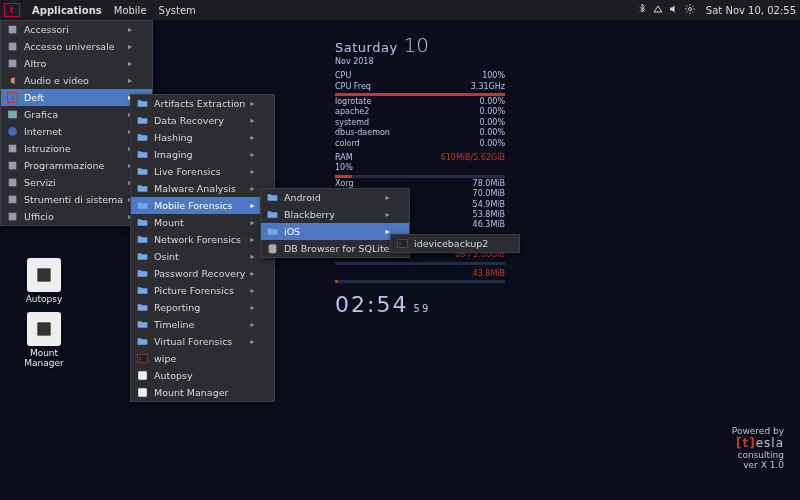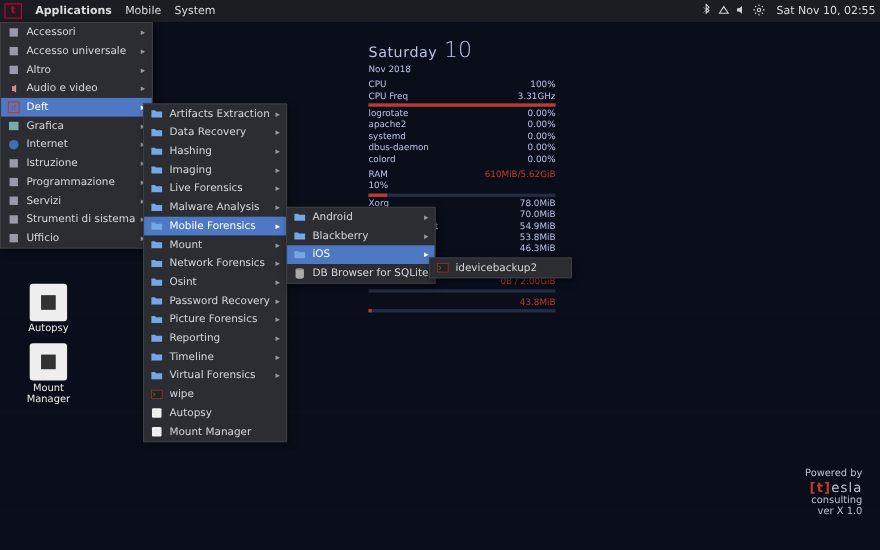--- a/index.html
+++ b/index.html
@@ -16,21 +16,21 @@
 .panel .spacer { flex:1; }
 .tray { display:flex; align-items:center; gap:4px;text-align:right; }
 .tray svg { width:12px; height:12px; fill:#cfd2da; }
 .clock { margin-left:6px; }
 
 .menu { position:absolute; background:#2b2d33; border:1px solid #3b3d44; box-shadow:2px 2px 6px rgba(0,0,0,.5); min-width:130px; z-index:60; }
 .menu.m1 { top:20px; left:0; }
 .menu.m2 { top:94px; left:130px; min-width:130px; }
 .menu.m3 { top:188px; left:260px; min-width:130px; }
 .menu.m4 { top:234px; left:390px; min-width:130px; }
-.mi { display:flex; align-items:center; height:17px; padding:0 6px 0 4px; color:#d7d7da; cursor:pointer; position:relative; gap:5px; font-size:9.5px; white-space:nowrap; }
+.mi { display:flex; align-items:center; height:17px; padding:0 20px 0 4px; color:#d7d7da; cursor:pointer; position:relative; gap:5px; font-size:9.5px; white-space:nowrap; }
 .mi.hl { background:#4f78c4; color:#fff; }
 .mi .ic { width:14px; height:14px; display:flex; align-items:center; justify-content:center; }
 .mi .ic svg { width:13px; height:13px; }
 .mi .lbl { flex:1; }
 .mi .arr { font-size:8px; color:#999; }
 .mi.hl .arr { color:#fff; }
 
 .dicon { position:absolute; width:60px; display:flex; flex-direction:column; align-items:center; gap:2px; z-index:5; }
 .dicon .box { width:34px; height:34px; background:#eee; border-radius:3px; display:flex; align-items:center; justify-content:center; }
 .dicon .cap { color:#eee; font-size:9px; text-align:center; text-shadow:0 1px 1px #000; }
@@ -520,20 +520,21 @@
   </div>
   <div class="sec">
     <div class="row">
         <span></span>
         <span style="color:#c0392b">43.8MiB</span>
       </div>
     <div class="bar">
         <i style="width:2%"></i>
       </div>
   </div>
+  <div class="clk"><span>02:54</span><small> <span>59</span></small></div>
 </div>
 
 <div class="brand-box">
   <div>Powered by</div>
   <div class="logo"><b>[t]</b><span>esla</span></div>
   <div>consulting</div>
   <div>ver X 1.0</div>
 </div>
 
 </body></html>

